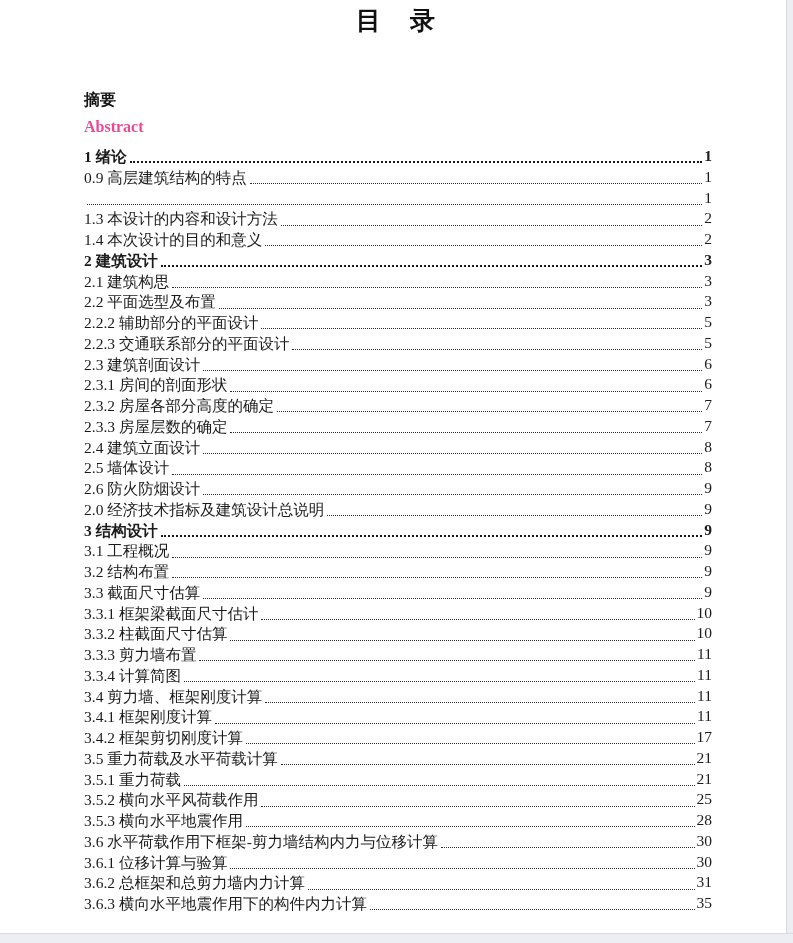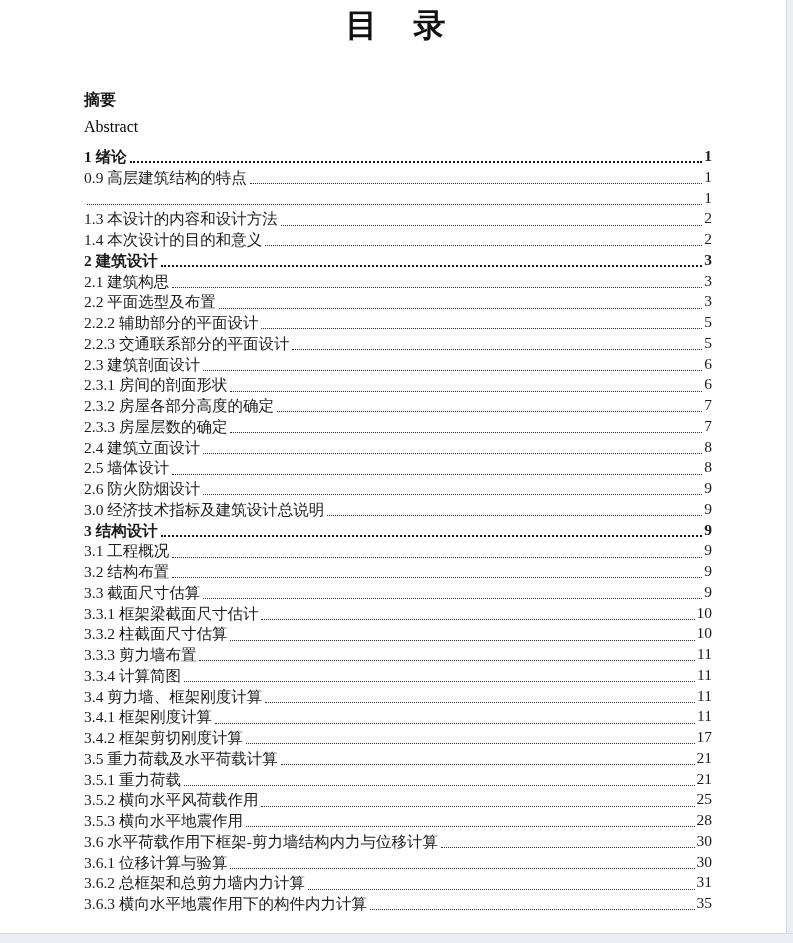--- a/index.html
+++ b/index.html
@@ -28,44 +28,44 @@
     position: absolute;
     left: 0; bottom: 0;
     width: 100%; height: 9px;
     background: #eceef3;
     border-top: 1px solid #d8dbe4;
   }
   .doc-title {
     position: absolute;
     top: 4px; left: 0; right: 0;
     text-align: center;
-    font-size: 32px;
+    font-size: 25px;
     font-weight: 700;
     letter-spacing: 2px;
     font-family: Liberation Sans, sans-serif;
     color: #111;
   }
   .content {
     position: absolute;
     left: 84px;
     top: 89px;
     width: 628px;
   }
   .abstract-zh {
     font-size: 16px;
     font-weight: 700;
     line-height: 21px;
     color: #141414;
   }
   .abstract-en {
     margin-top: 6px;
     font-size: 16px;
-    font-weight: 400;
+    font-weight: 700;
     line-height: 21px;
-    color: #000000;
+    color: #ec4899;
   }
   .toc {
     margin-top: 10px;
   }
   .toc-line {
     display: flex;
     align-items: flex-start;
     height: 20.75px;
     font-size: 15.5px;
     white-space: nowrap;
@@ -182,21 +182,21 @@
           <span class="toc-label">2.5 墙体设计</span>
           <span class="leader"></span>
           <span class="toc-page">8</span>
         </div>
         <div class="toc-line">
           <span class="toc-label">2.6 防火防烟设计</span>
           <span class="leader"></span>
           <span class="toc-page">9</span>
         </div>
         <div class="toc-line">
-          <span class="toc-label">3.0 经济技术指标及建筑设计总说明</span>
+          <span class="toc-label">2.0 经济技术指标及建筑设计总说明</span>
           <span class="leader"></span>
           <span class="toc-page">9</span>
         </div>
         <div class="toc-line bold">
           <span class="toc-label">3 结构设计</span>
           <span class="leader"></span>
           <span class="toc-page">9</span>
         </div>
         <div class="toc-line">
           <span class="toc-label">3.1 工程概况</span>

